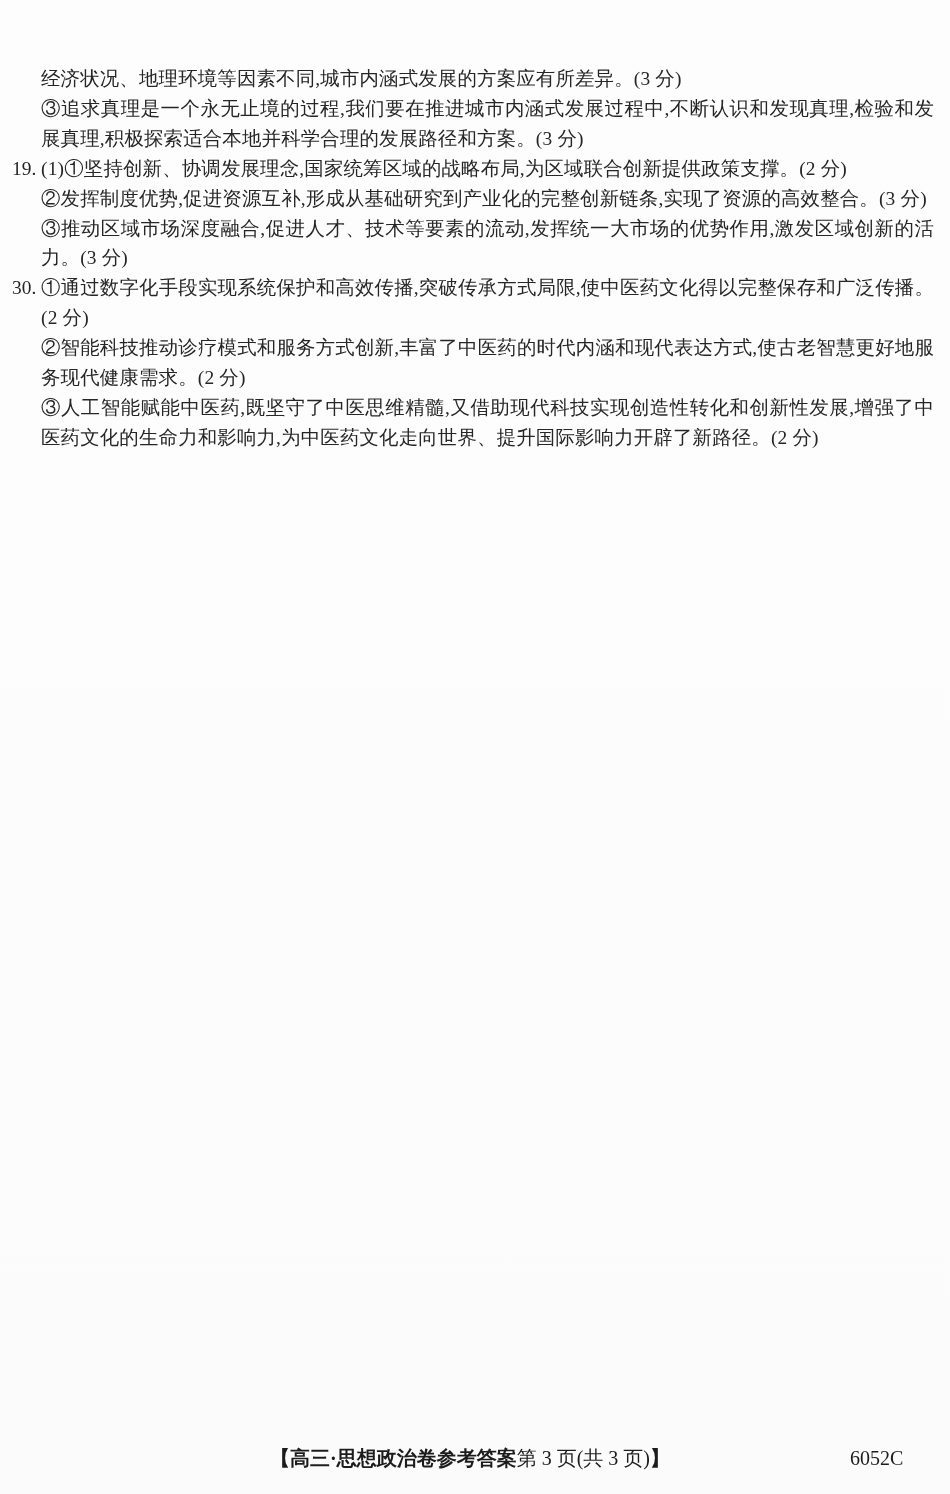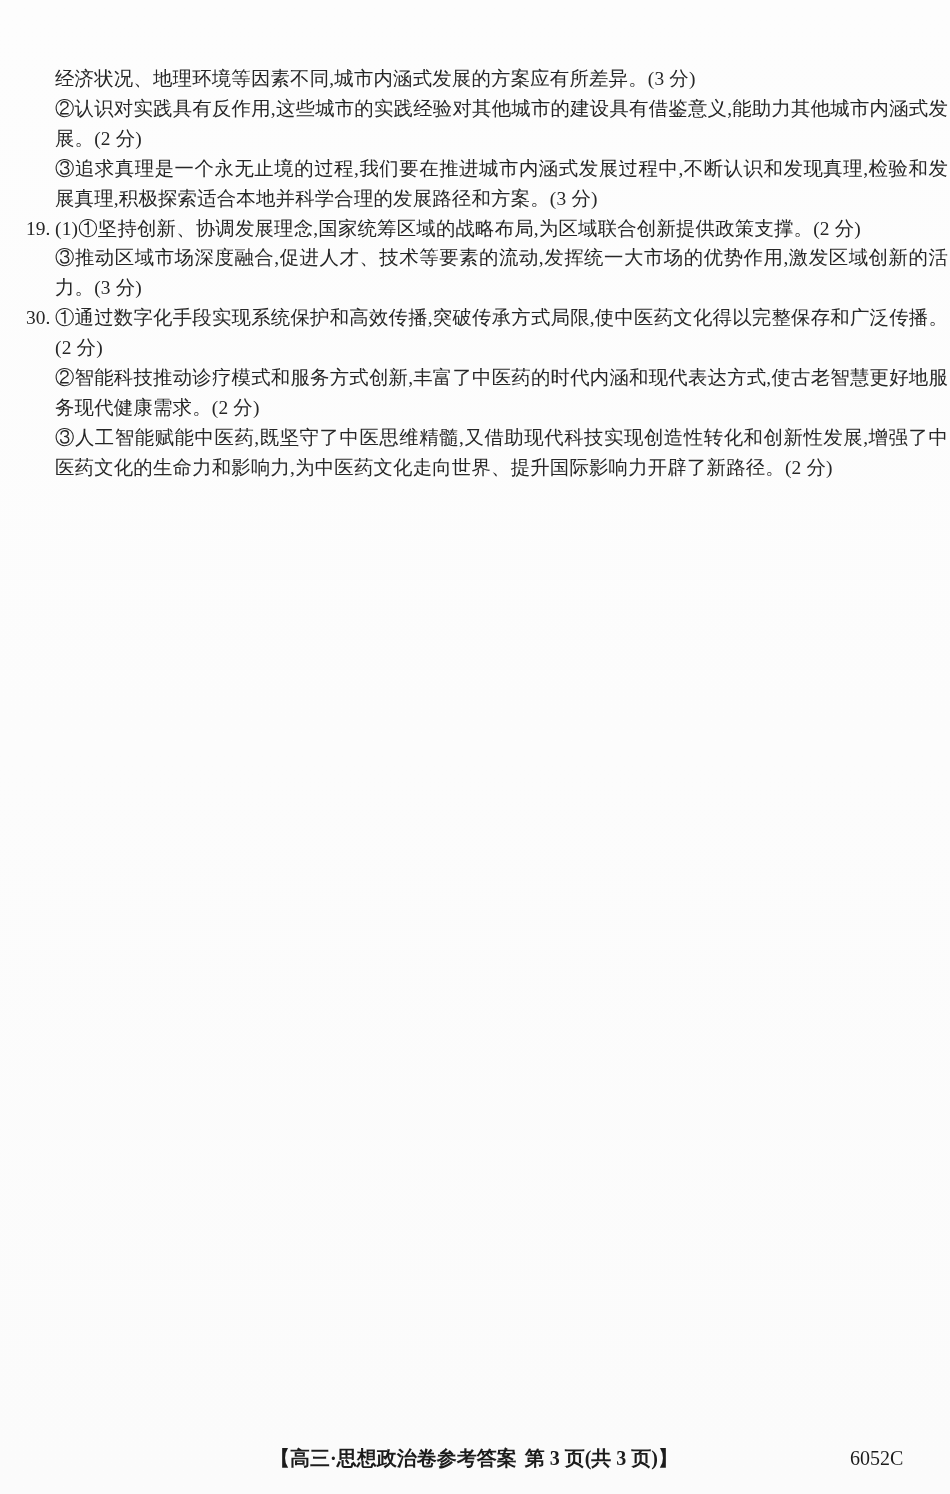--- a/index.html
+++ b/index.html
@@ -15,21 +15,21 @@
     font-family: "Liberation Serif", "DejaVu Serif", serif;
     overflow: hidden;
   }
   .page {
     position: absolute;
     inset: 0;
     background: linear-gradient(180deg, #fdfdfd 0%, #fbfbfb 100%);
   }
   .content {
     position: absolute;
-    left: 55px;
+    left: 41px;
     top: 64px;
     width: 893px;
     font-size: 19.4px;
     line-height: 29.9px;
     text-align: justify;
     letter-spacing: 0.2px;
   }
   .para {
     position: relative;
     margin: 0;
@@ -46,43 +46,41 @@
     left: 270px;
     font-size: 20px;
     line-height: 26px;
     white-space: nowrap;
     color: #1c1c1c;
   }
   .footer .bold {
     font-weight: bold;
   }
   .footer .page-ind {
-    margin-left: 8px;
-    font-weight: bold;
   }
   .paper-code {
     position: absolute;
     top: 1445px;
     left: 850px;
     font-size: 20px;
     line-height: 26px;
     color: #1c1c1c;
   }
 </style>
 </head>
 <body>
 
 <div class="page">
 
   <main class="content">
     <div>
         <div class="para"><span>经济状况、地理环境等因素不同,城市内涵式发展的方案应有所差异。(3 分)</span></div>
-        <div class="para"><span>②认识对实践具有反作用,这些城市的实践经验对其他城市的建设具有借鉴意义,能助力其他城市内涵式发展。(2 分)</span></div>
         <div class="para"><span>③追求真理是一个永无止境的过程,我们要在推进城市内涵式发展过程中,不断认识和发现真理,检验和发展真理,积极探索适合本地并科学合理的发展路径和方案。(3 分)</span></div>
         <div class="para"><span class="q-number">19.</span><span>(1)①坚持创新、协调发展理念,国家统筹区域的战略布局,为区域联合创新提供政策支撑。(2 分)</span></div>
+        <div class="para"><span>②发挥制度优势,促进资源互补,形成从基础研究到产业化的完整创新链条,实现了资源的高效整合。(3 分)</span></div>
         <div class="para"><span>③推动区域市场深度融合,促进人才、技术等要素的流动,发挥统一大市场的优势作用,激发区域创新的活力。(3 分)</span></div>
         <div class="para"><span class="q-number">30.</span><span>①通过数字化手段实现系统保护和高效传播,突破传承方式局限,使中医药文化得以完整保存和广泛传播。(2 分)</span></div>
         <div class="para"><span>②智能科技推动诊疗模式和服务方式创新,丰富了中医药的时代内涵和现代表达方式,使古老智慧更好地服务现代健康需求。(2 分)</span></div>
         <div class="para"><span>③人工智能赋能中医药,既坚守了中医思维精髓,又借助现代科技实现创造性转化和创新性发展,增强了中医药文化的生命力和影响力,为中医药文化走向世界、提升国际影响力开辟了新路径。(2 分)</span></div>
       </div>
   </main>
 
   <footer class="footer">
     <span class="bold">【</span><span class="bold">高三·思想政治卷参考答案</span><span class="page-ind">第 3 页(共 3 页)</span><span class="bold">】</span>
   </footer>

